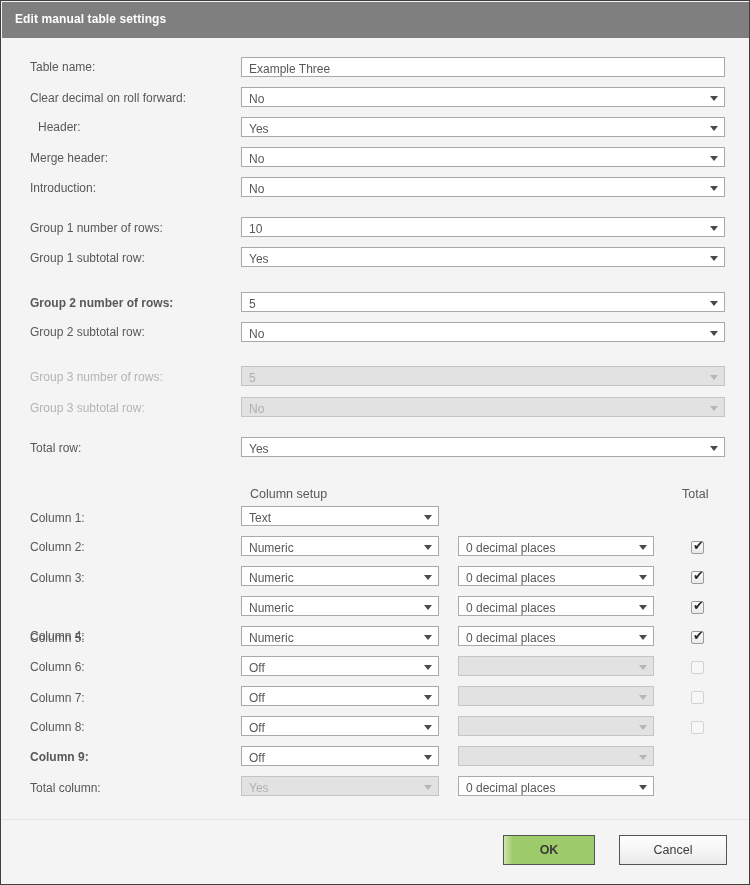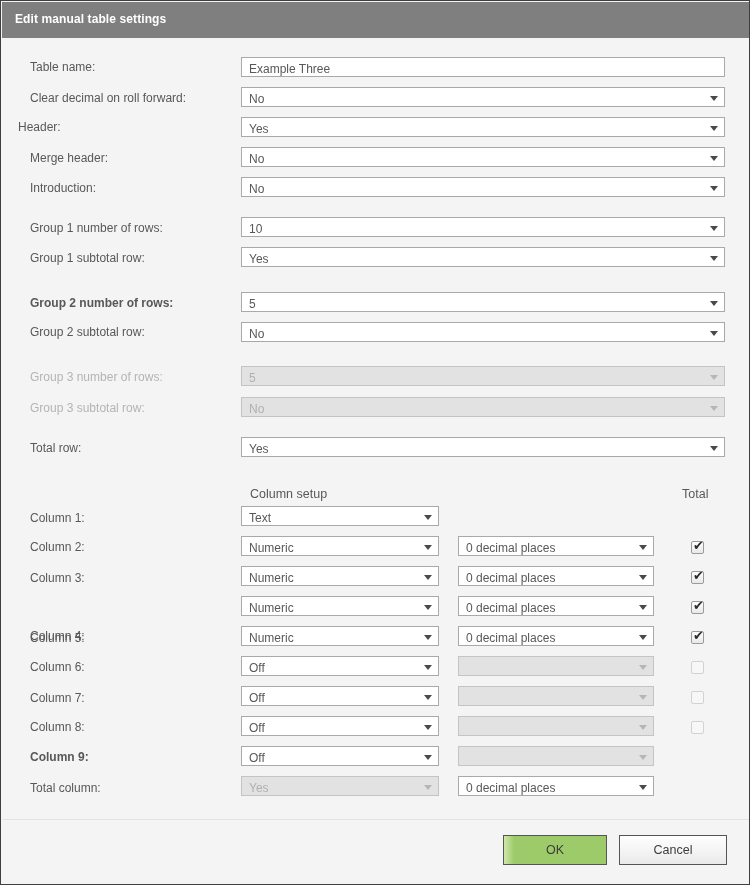--- a/index.html
+++ b/index.html
@@ -173,21 +173,21 @@
     <div id="general-section">
         <div class="label" style="left: 28px; top: 22px;">Table name:</div>
         <div class="field" style="left: 239px; top: 19px; width: 484px;">
           <div class="value">Example Three</div>
         </div>
         <div class="label" style="left: 28px; top: 53px;">Clear decimal on roll forward:</div>
         <div class="field" style="left: 239px; top: 49px; width: 484px;">
           <div class="value">No</div>
           <span class="arrow"></span>
         </div>
-        <div class="label" style="left: 16px; top: 82px;">Header:</div>
+        <div class="label" style="left: 36px; top: 82px;">Header:</div>
         <div class="field" style="left: 239px; top: 79px; width: 484px;">
           <div class="value">Yes</div>
           <span class="arrow"></span>
         </div>
         <div class="label" style="left: 28px; top: 113px;">Merge header:</div>
         <div class="field" style="left: 239px; top: 109px; width: 484px;">
           <div class="value">No</div>
           <span class="arrow"></span>
         </div>
         <div class="label" style="left: 28px; top: 143px;">Introduction:</div>
@@ -332,17 +332,17 @@
           <span class="arrow"></span>
         </div>
         <div class="field" style="left: 456px; top: 738px; width: 196px;">
           <div class="value">0 decimal places</div>
           <span class="arrow"></span>
         </div>
       </div>
   </div>
 
   <div class="footer">
-    <div class="btn ok" style="left:501px; top:15px; width:104px;">OK</div>
+    <div class="btn ok" style="left:501px; top:15px; width:92px;font-weight:bold;">OK</div>
     <div class="btn cancel" style="left:617px; top:15px; width:108px;">Cancel</div>
   </div>
 
 </div>
 
 </body></html>

